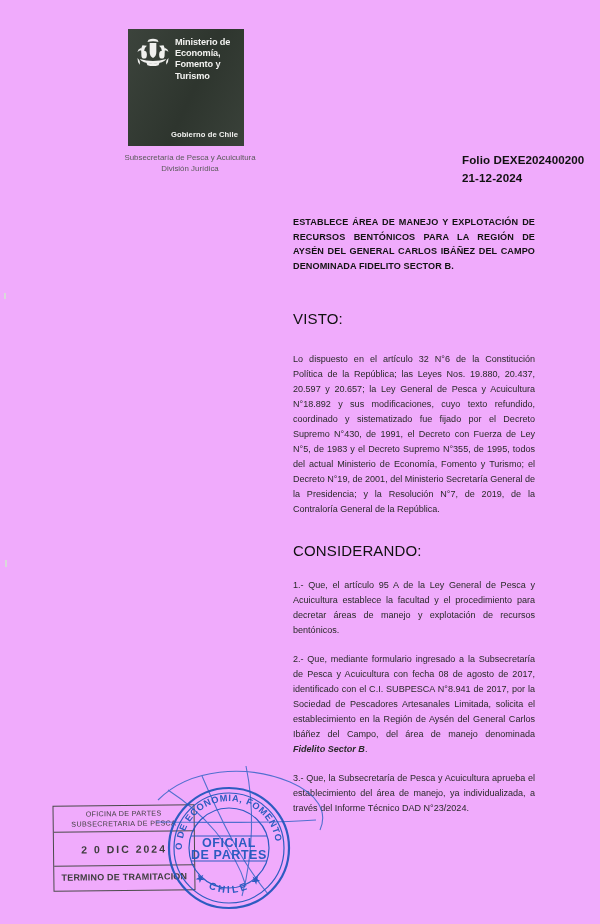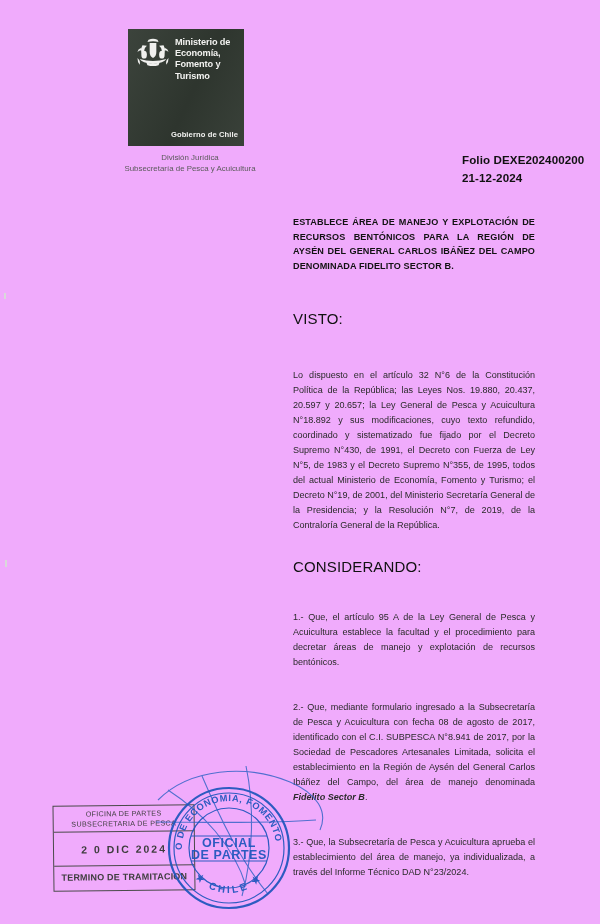--- a/index.html
+++ b/index.html
@@ -113,21 +113,20 @@
     font-size: 15px;
     font-weight: normal;
     color: #111;
     letter-spacing: 0.15px;
   }
   .para {
     font-size: 9.05px;
     line-height: 1.66;
     text-align: justify;
     color: #2a2a2a;
-    margin-top: 16px;
   }
   .para em {
     font-style: italic;
     font-weight: bold;
   }
   .gap-lg { height: 25px; }
   .gap-md { height: 19px; }
   .gap-sm { height: 14px; }
 
   
@@ -214,22 +213,22 @@
         <path d="M18 44 q12 4 24 0 l-2 5 q-10 3-20 0z"></path>
         <path d="M2 36 q6 5 4 12 q-4-4-4-12z"></path>
         <path d="M58 36 q-6 5-4 12 q4-4 4-12z"></path>
       </g>
     </svg>
     <div class="logo-title">Ministerio de Economía, Fomento y Turismo</div>
     <div class="logo-gov">Gobierno de Chile</div>
   </div>
 
   <div class="dept-lines">
+    <div>Subsecretaría de Pesca y Acuicultura</div>
     <div>División Jurídica</div>
-    <div>Subsecretaría de Pesca y Acuicultura</div>
   </div>
 
   <div class="folio">
     <div>Folio DEXE202400200</div>
     <div>21-12-2024</div>
   </div>
 
   <div class="title-block">ESTABLECE ÁREA DE MANEJO Y EXPLOTACIÓN DE RECURSOS BENTÓNICOS PARA LA REGIÓN DE AYSÉN DEL GENERAL CARLOS IBÁÑEZ DEL CAMPO DENOMINADA FIDELITO SECTOR B.</div>
 
   <div class="body-col">

